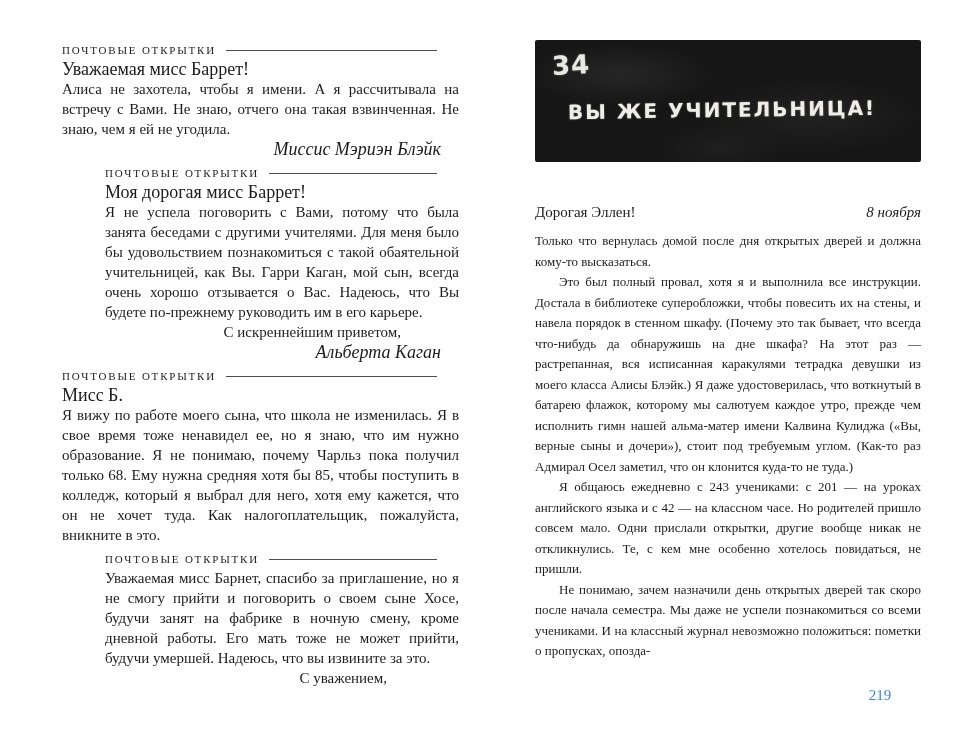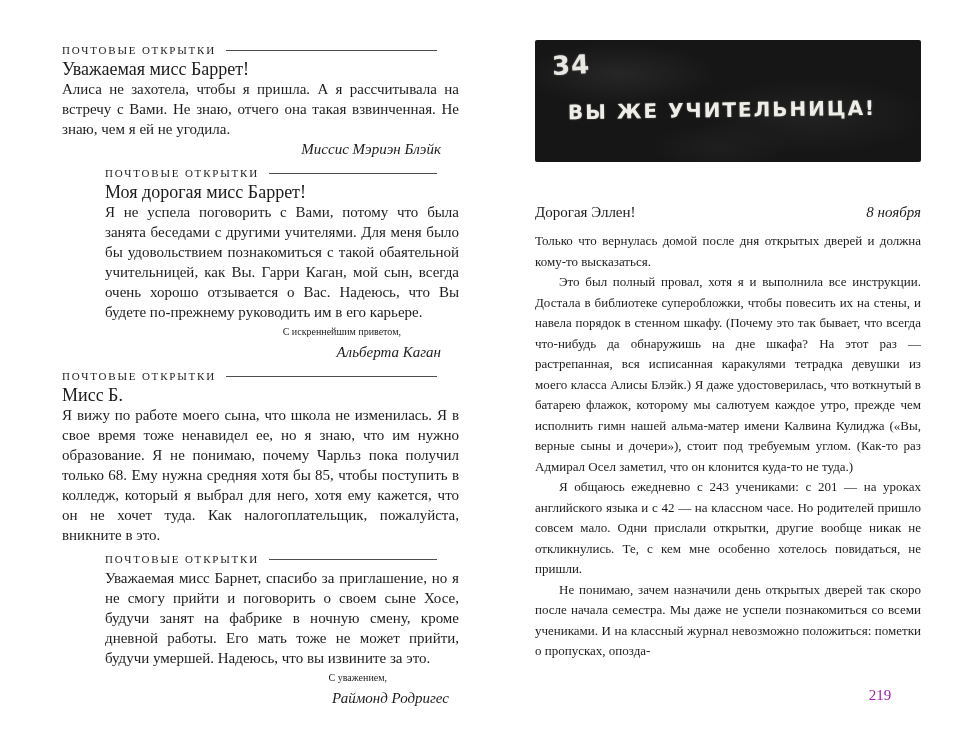--- a/index.html
+++ b/index.html
@@ -34,22 +34,22 @@
   .pc-header-rule {
     flex: 1 1 auto;
     border-bottom: 1px solid #4e4e4e;
     margin-right: 22px;
     transform: translateY(-3px);
     height: 0;
   }
 
   .pc-sal   { font-size: 18px; line-height: 20px; }
   .pc-body  { font-size: 15px; line-height: 20px; text-align: justify; }
-  .pc-closing { font-size: 10px; line-height: 20px; text-align: right; }
-  .pc-sig   { font-size: 15px; line-height: 20px; text-align: right; font-style: italic; }
+  .pc-closing { font-size: 15px; line-height: 20px; text-align: right; }
+  .pc-sig   { font-size: 18px; line-height: 20px; text-align: right; font-style: italic; }
   .pr-10 { padding-right: 10px; }
   .pr-18 { padding-right: 18px; }
   .pr-38 { padding-right: 38px; }
   .pr-58 { padding-right: 58px; }
   .pr-72 { padding-right: 72px; }
 
   
   .page-right {
     position: absolute;
     left: 535px; top: 40px;
@@ -104,35 +104,35 @@
     text-indent: 24px;
   }
   .para.first { text-indent: 0; }
 
   .page-num {
     position: absolute;
     left: 840px; top: 687px;
     width: 80px;
     text-align: center;
     font-size: 15px;
-    color: #a21caf;
+    color: #3b82f6;
   }
 </style>
 </head>
 <body>
 
 <div class="page-left">
 
   <section class="postcard">
     <div class="pc-header">
       <span class="pc-header-label">ПОЧТОВЫЕ ОТКРЫТКИ</span>
       <span class="pc-header-rule"></span>
     </div>
     <p class="pc-sal">Уважаемая мисс Баррет!</p>
-    <p class="pc-body">Алиса не захотела, чтобы я пришла. А я рассчитывала на встречу с Вами. Не знаю, отчего она такая взвинченная. Не знаю, чем я ей не угодила.</p>
+    <p class="pc-body">Алиса не захотела, чтобы я имени. А я рассчитывала на встречу с Вами. Не знаю, отчего она такая взвинченная. Не знаю, чем я ей не угодила.</p>
     <p class="pc-sig pr-18">Миссис Мэриэн Блэйк</p>
   </section>
 
   <section class="postcard indent">
     <div class="pc-header">
       <span class="pc-header-label">ПОЧТОВЫЕ ОТКРЫТКИ</span>
       <span class="pc-header-rule"></span>
     </div>
     <p class="pc-sal">Моя дорогая мисс Баррет!</p>
     <p class="pc-body">Я не успела поговорить с Вами, потому что была занята беседами с другими учителями. Для меня было бы удовольствием познакомиться с такой обаятельной учительницей, как Вы. Гарри Каган, мой сын, всегда очень хорошо отзывается о Вас. Надеюсь, что Вы будете по-прежнему руководить им в его карьере.</p>
@@ -149,21 +149,20 @@
     <p class="pc-body">Я вижу по работе моего сына, что школа не изменилась. Я в свое время тоже ненавидел ее, но я знаю, что им нужно образование. Я не понимаю, почему Чарльз пока получил только 68. Ему нужна средняя хотя бы 85, чтобы поступить в колледж, который я выбрал для него, хотя ему кажется, что он не хочет туда. Как налогоплательщик, пожалуйста, вникните в это.</p>
   </section>
 
   <section class="postcard indent">
     <div class="pc-header">
       <span class="pc-header-label">ПОЧТОВЫЕ ОТКРЫТКИ</span>
       <span class="pc-header-rule"></span>
     </div>
     <p class="pc-body">Уважаемая мисс Барнет, спасибо за приглашение, но я не смогу прийти и поговорить о своем сыне Хосе, будучи занят на фабрике в ночную смену, кроме дневной работы. Его мать тоже не может прийти, будучи умершей. Надеюсь, что вы извините за это.</p>
     <p class="pc-closing pr-72">С уважением,</p>
-    <p class="pc-sig pr-10">Раймонд Родригес</p>
   </section>
 
 </div>
 
 <div class="page-right">
 
   <div class="chalkboard">
     <div class="chalk-num">34</div>
     <div class="chalk-title">ВЫ ЖЕ УЧИТЕЛЬНИЦА!</div>
   </div>

